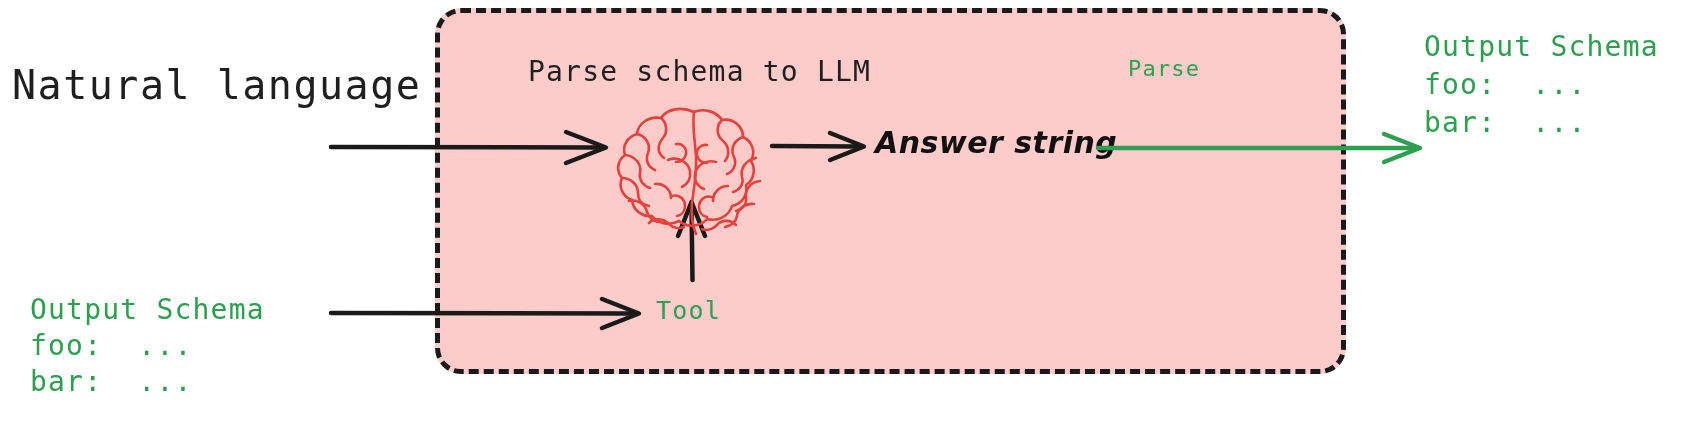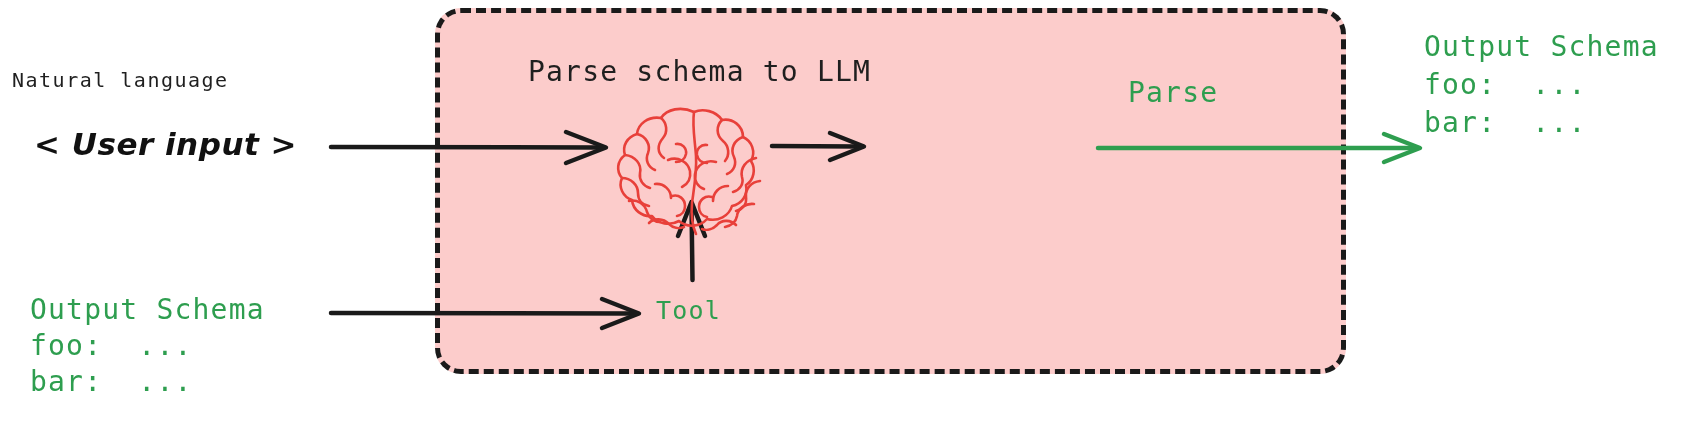--- a/index.html
+++ b/index.html
@@ -49,22 +49,22 @@
     white-space: pre;
     letter-spacing: 0.5px;
   }
   .green {
     color: #2e9e4f;
   }
 
   #natural-language-label {
     position: absolute;
     left: 12px;
-    top: 68px;
-    font-size: 20px;
+    top: 62px;
+    font-size: 40px;
     letter-spacing: 1.5px;
     text-align: center;
   }
   #user-input-text {
     position: absolute;
     left: 34px;
     top: 126px;
     font-size: 31px;
   }
 
@@ -81,23 +81,22 @@
     position: absolute;
     left: 528px;
     top: 55px;
     font-size: 28px;
     letter-spacing: 1.2px;
   }
   #parse-label {
     position: absolute;
     left: 1128px;
     top: 56px;
-    font-size: 28px;
-    letter-spacing: 1.2px;
-    margin-top: 20px;
+    font-size: 22px;
+    letter-spacing: 1.2px;
   }
   #answer-string-text {
     position: absolute;
     left: 875px;
     top: 125px;
     font-size: 30px;
   }
   #tool-label {
     position: absolute;
     left: 656px;
@@ -127,32 +126,32 @@
 </style>
 </head>
 <body>
 
 <div class="stage">
 
   <div class="panel"></div>
 
   <div class="mono" id="natural-language-label">Natural language</div>
 
-  <div class="hand" id="user-input-text">&lt; User input &gt;</div>
 
   <div id="schema-input-block">
     <div class="mono green">Output Schema</div>
     <div class="mono green">foo:  ...</div>
     <div class="mono green">bar:  ...</div>
   </div>
 
   <div class="mono" id="panel-title">Parse schema to LLM</div>
 
   <div class="mono green" id="parse-label">Parse</div>
 
+  <div class="hand" id="answer-string-text">Answer string</div>
 
   <div class="mono green" id="tool-label">Tool</div>
 
   <div id="schema-output-block">
     <div class="mono green">Output Schema</div>
     <div class="mono green">foo:  ...</div>
     <div class="mono green">bar:  ...</div>
   </div>
 
   <svg class="overlay" viewBox="0 0 1702 443">

